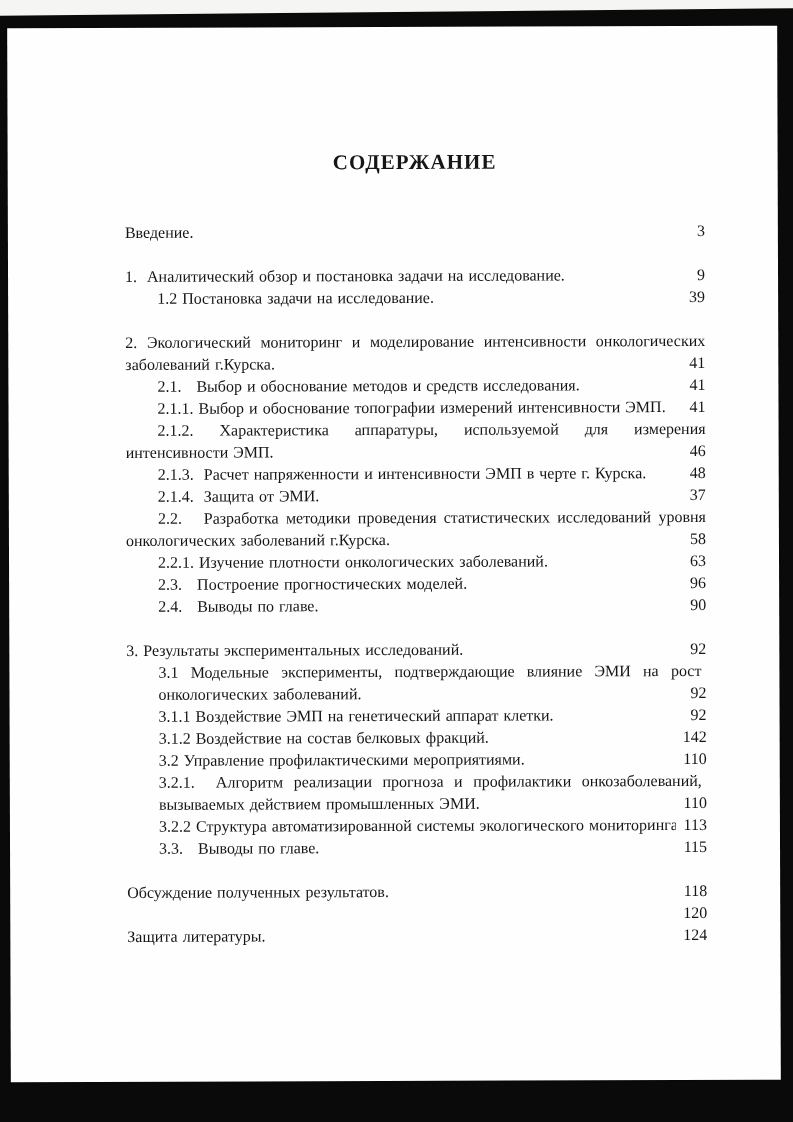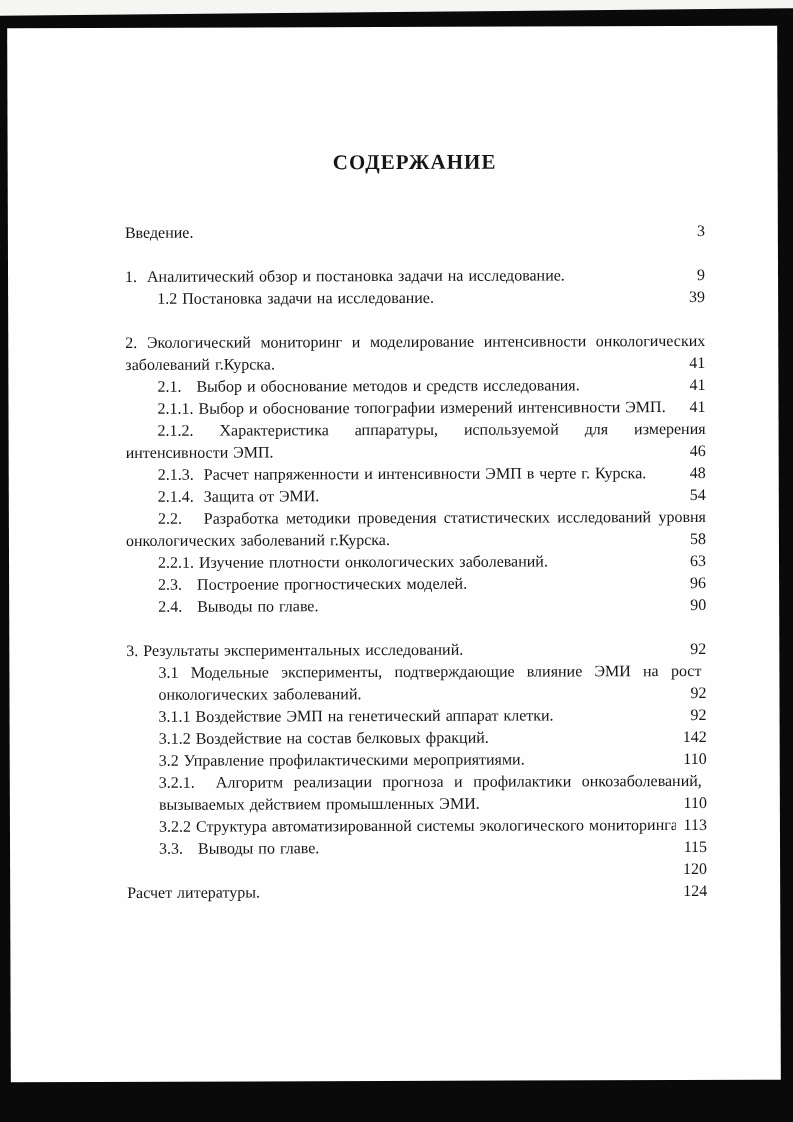--- a/index.html
+++ b/index.html
@@ -76,40 +76,40 @@
           <div class="entry flat"><span class="txt">1.&nbsp; Аналитический обзор и постановка задачи на исследование.</span><span class="pg">9</span></div>
           <div class="entry indent"><span class="pg">9</span></div>
           <div class="entry indent"><span class="txt">1.2 Постановка задачи на исследование.</span><span class="pg">39</span></div>
         </div>
         <div class="toc-group">
           <div class="entry flat"><span class="txt">2. Экологический мониторинг и моделирование интенсивности онкологических заболеваний г.Курска.</span><span class="pg">41</span></div>
           <div class="entry indent"><span class="txt">2.1.&nbsp;&nbsp; Выбор и обоснование методов и средств исследования.</span><span class="pg">41</span></div>
           <div class="entry indent"><span class="txt">2.1.1. Выбор и обоснование топографии измерений интенсивности ЭМП.</span><span class="pg">41</span></div>
           <div class="entry hang"><span class="txt">2.1.2. Характеристика аппаратуры, используемой для измерения интенсивности ЭМП.</span><span class="pg">46</span></div>
           <div class="entry hang"><span class="txt">2.1.3.&nbsp; Расчет напряженности и интенсивности ЭМП в черте г. Курска.</span><span class="pg">48</span></div>
-          <div class="entry indent"><span class="txt">2.1.4.&nbsp; Защита от ЭМИ.</span><span class="pg">54</span></div>
+          <div class="entry indent"><span class="txt">2.1.4.&nbsp; Защита от ЭМИ.</span><span class="pg">37</span></div>
           <div class="entry hang"><span class="txt">2.2.&nbsp;&nbsp; Разработка методики проведения статистических исследований уровня онкологических заболеваний г.Курска.</span><span class="pg">58</span></div>
           <div class="entry indent"><span class="txt">2.2.1. Изучение плотности онкологических заболеваний.</span><span class="pg">63</span></div>
           <div class="entry indent"><span class="txt">2.3.&nbsp;&nbsp; Построение прогностических моделей.</span><span class="pg">96</span></div>
           <div class="entry indent"><span class="txt">2.4.&nbsp;&nbsp; Выводы по главе.</span><span class="pg">90</span></div>
         </div>
         <div class="toc-group">
           <div class="entry flat"><span class="txt">3. Результаты экспериментальных исследований.</span><span class="pg">92</span></div>
           <div class="entry indent"><span class="txt">3.1 Модельные эксперименты, подтверждающие влияние ЭМИ на рост&nbsp; онкологических заболеваний.</span><span class="pg">92</span></div>
           <div class="entry indent"><span class="txt">3.1.1 Воздействие ЭМП на генетический аппарат клетки.</span><span class="pg">92</span></div>
           <div class="entry indent"><span class="txt">3.1.2 Воздействие на состав белковых фракций.</span><span class="pg">142</span></div>
           <div class="entry indent"><span class="txt">3.2 Управление профилактическими мероприятиями.</span><span class="pg">110</span></div>
           <div class="entry indent"><span class="txt">3.2.1.&nbsp; Алгоритм реализации прогноза и профилактики онкозаболеваний,&nbsp; вызываемых действием промышленных ЭМИ.</span><span class="pg">110</span></div>
           <div class="entry indent"><span class="txt">3.2.2 Структура автоматизированной системы экологического мониторинга.</span><span class="pg">113</span></div>
           <div class="entry indent"><span class="txt">3.3.&nbsp;&nbsp; Выводы по главе.</span><span class="pg">115</span></div>
         </div>
         <div class="toc-group">
-          <div class="entry flat"><span class="pg">118</span></div>
+          <div class="entry flat"><span class="txt">Обсуждение полученных результатов.</span><span class="pg">118</span></div>
         </div>
         <div class="toc-group">
           <div class="entry flat"><span class="pg">120</span></div>
         </div>
         <div class="toc-group">
-          <div class="entry flat"><span class="txt">Расчет литературы.</span><span class="pg">124</span></div>
+          <div class="entry flat"><span class="txt">Защита литературы.</span><span class="pg">124</span></div>
         </div>
       </div>
   </div>
 </div>
 
 </body></html>

